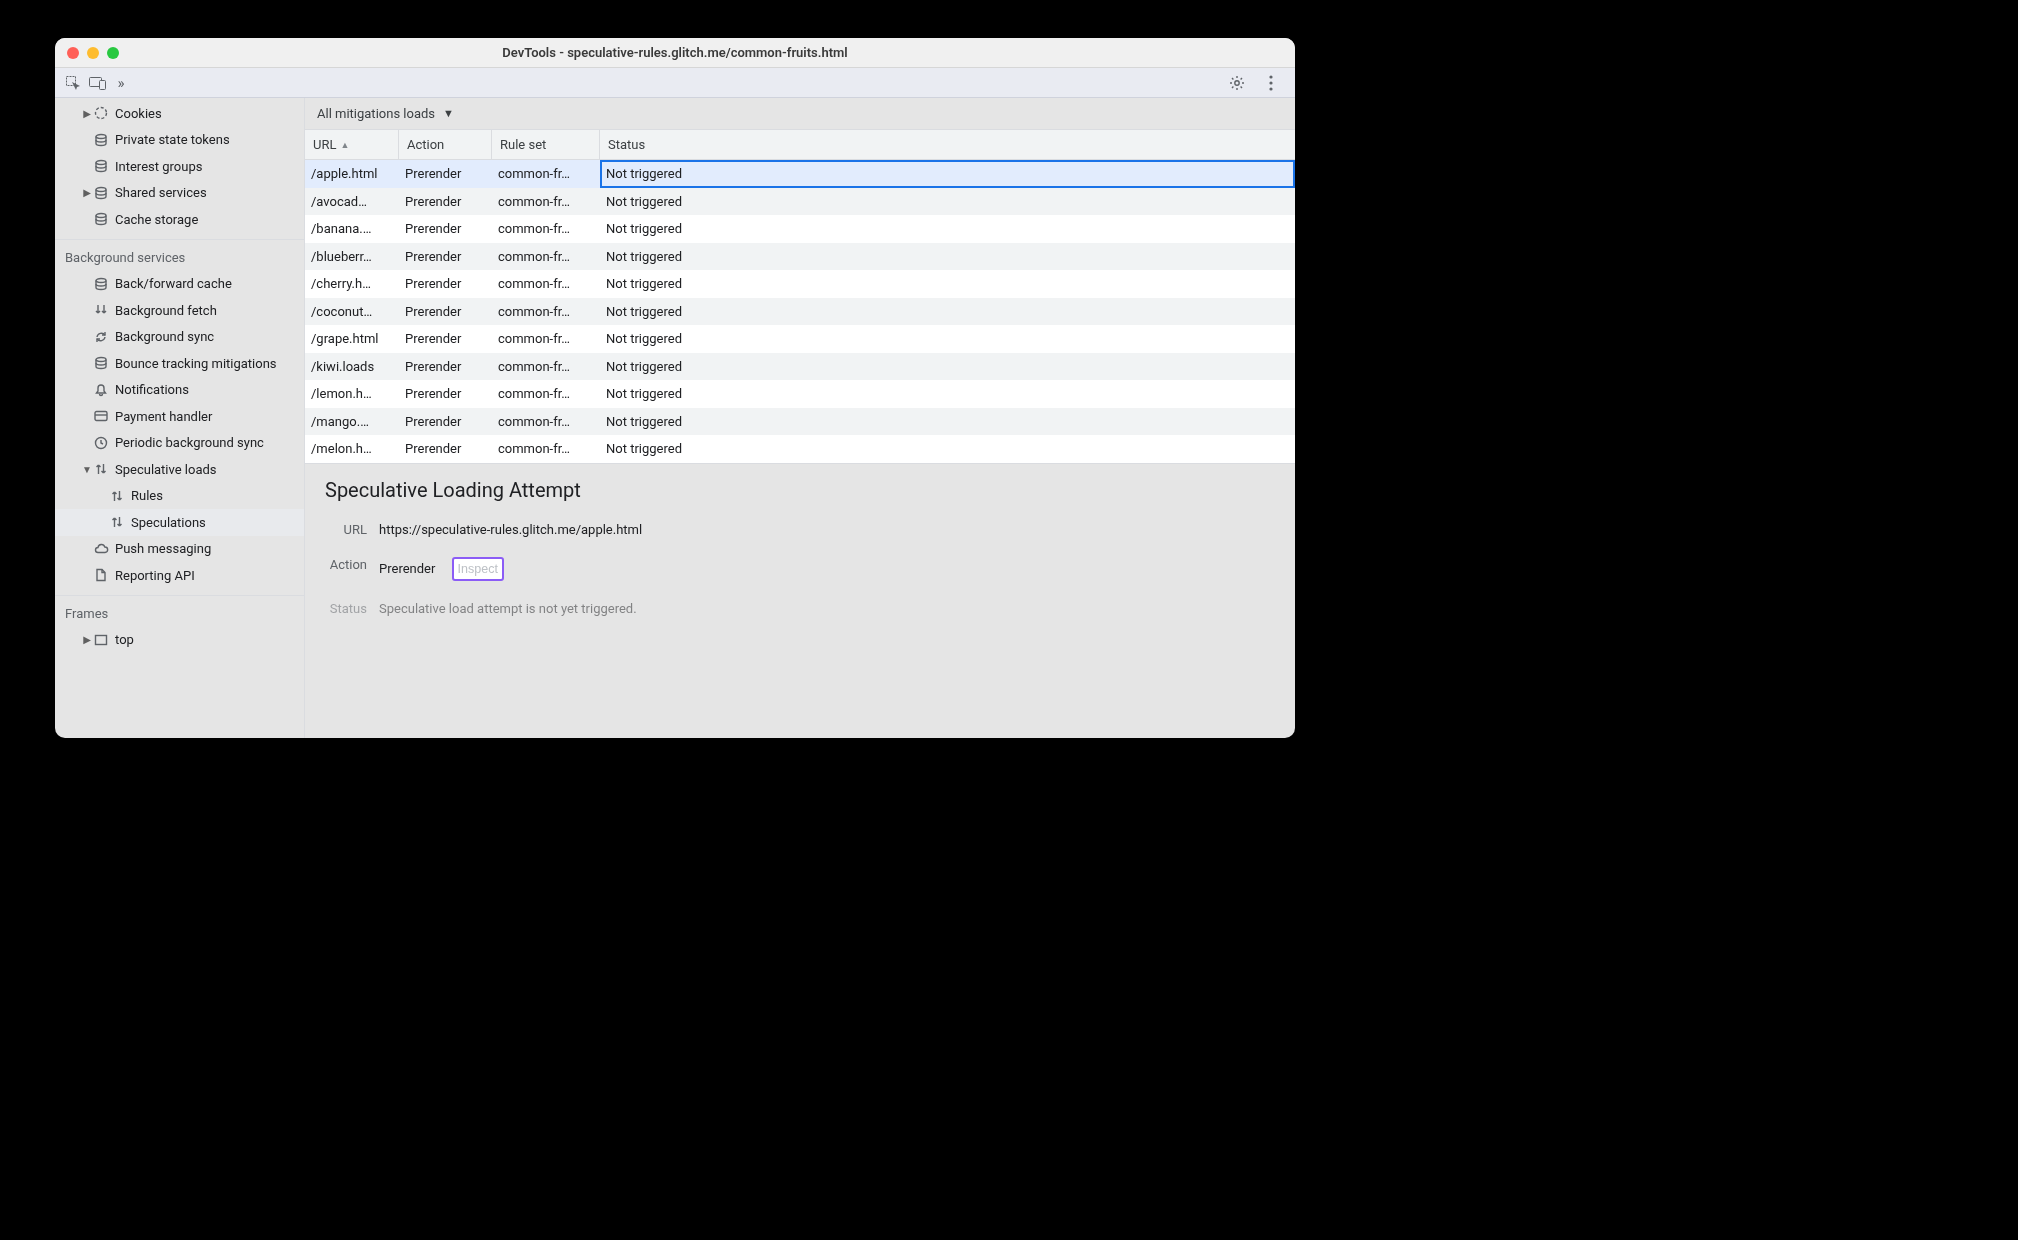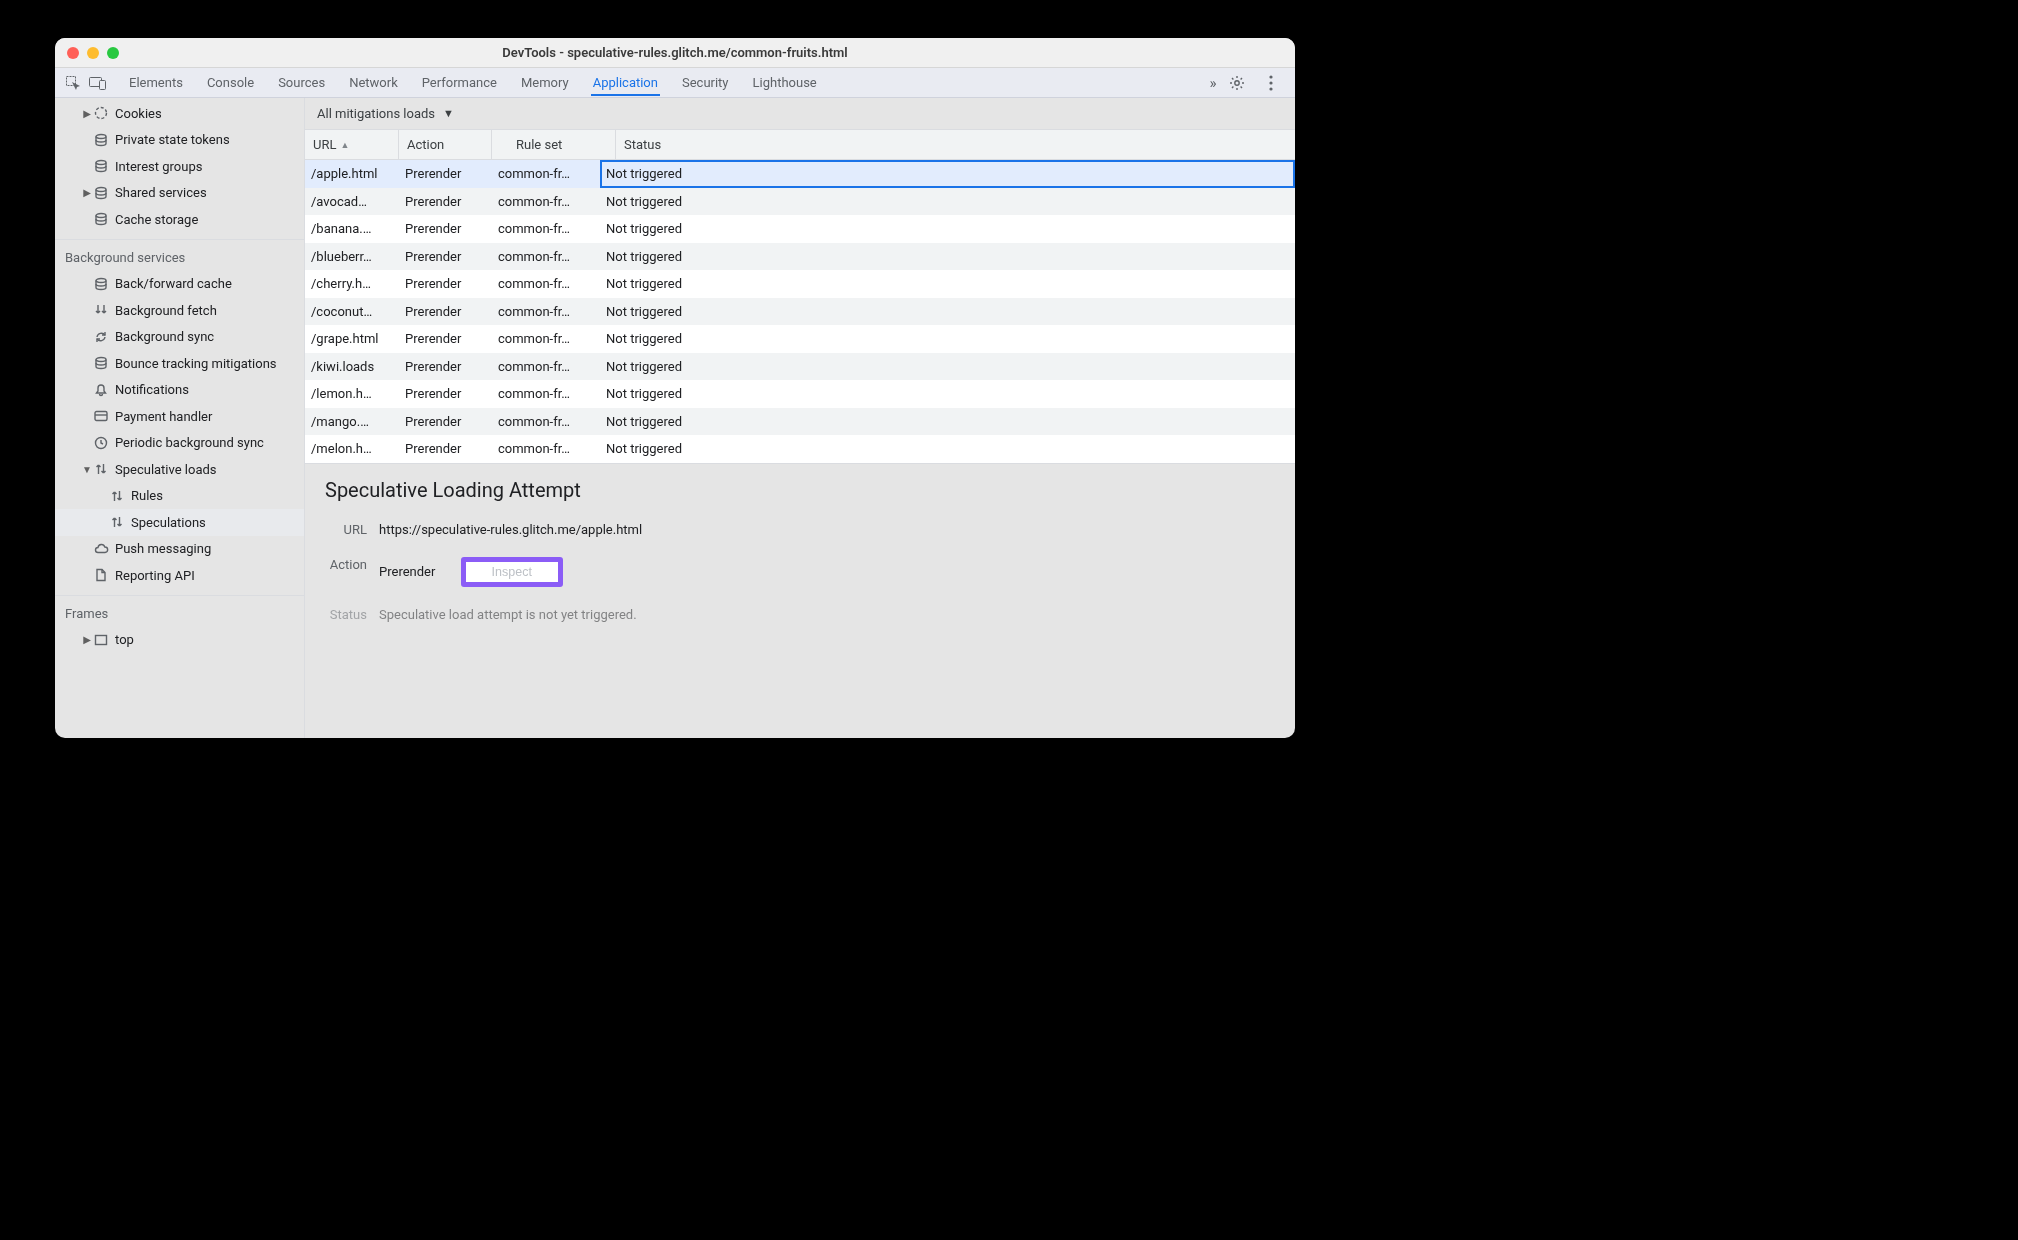--- a/index.html
+++ b/index.html
@@ -68,37 +68,37 @@
   .section-head { font-size:13px; color:#5f6368; padding: 10px 0 6px 10px; }
   .tree-item.selected { background:#e8eaed; }
   .ico { width:16px; height:16px; display:inline-flex; align-items:center; justify-content:center; color:#5f6368; flex:0 0 16px;}
   .main { flex:1; display:flex; flex-direction:column; min-width:0;}
   .filterbar { height:32px; border-bottom:1px solid #dadce0; display:flex; align-items:center; padding:0 12px; color:#3c4043;}
   .filterbar .drop { margin-left:8px; font-size:11px;}
   .grid { flex:0 0 auto; }
   .ghead { display:flex; background:#f1f3f4; border-bottom:1px solid #dadce0; height:30px; align-items:stretch;}
   .ghead .col { display:flex; align-items:center; padding:0 8px; color:#3c4043; border-right:1px solid #dadce0; font-size:13px;}
   .ghead .col:last-child{border-right:none;}
-  .col-url{width:94px;} .col-action{width:93px;} .col-rule{width:108px;margin-left:16px;} .col-status{flex:1;}
+  .col-url{width:94px;} .col-action{width:93px;} .col-rule{width:108px;} .col-status{flex:1;}
   .sortmark{ font-size:9px; color:#80868b; margin-left:4px;}
   .gbody { max-height: 304px; overflow:hidden;}
   .grow { display:flex; height:27.5px; align-items:stretch;}
   .grow:nth-child(odd){ background:#fff;}
   .grow:nth-child(even){ background:#f1f3f4;}
   .grow .cell{ padding:0 6px; display:flex; align-items:center; border-right:1px solid transparent; overflow:hidden; text-overflow:ellipsis; white-space:nowrap;}
   .grow .cell.url{width:94px;} .grow .cell.action{width:93px;} .grow .cell.rule{width:108px;} .grow .cell.status{flex:1; border-right:none;}
   .grow.selected { background:#e2ecfd !important;}
   .grow.selected .cell.status { outline:2px solid #1a73e8; outline-offset:-2px; }
   .details { border-top:1px solid #dadce0; flex:1; overflow:hidden;}
   .details h2 { font-size:20px; font-weight:400; padding:14px 20px 10px; color:#202124;}
   .section-bar { border-top:1px solid #dadce0; border-bottom:1px solid #dadce0; padding:10px 26px; font-weight:600;}
   .kv { display:flex; padding:10px 10px 10px 10px;}
   .kv .k { width:64px; text-align:right; color:#5f6368; padding-right:12px;}
   .kv .v { color:#202124;}
-  .inspect-btn { margin-left:22px; border:5px solid #8b5cf6; background:#fff; color:#bdc1c6; border-radius:3px; padding:3px 26px; font-size:12.5px; cursor:default;}
+  .inspect-btn { margin-left:13px; border:2px solid #8b5cf6; background:#fff; color:#bdc1c6; border-radius:3px; padding:3px 4px; font-size:12.5px; cursor:default;}
   .fade-bottom { color:#7b7e82;}
   svg { display:block; }
 </style>
 </head>
 <body>
 
 <div class="window">
 
   <div class="titlebar">
     <div class="traffic">
@@ -115,31 +115,20 @@
           <rect x="1.5" y="1.5" width="9" height="9" fill="none" stroke="#5f6368" stroke-dasharray="2 1"></rect>
           <path d="M7 7 l4 8 1-3 3-1z" fill="#5f6368"></path>
         </svg>
     </div>
     <div class="iconbtn">
       <svg width="17" height="14" viewBox="0 0 17 14">
           <rect x="0.5" y="1.5" width="12" height="9" rx="1" fill="none" stroke="#5f6368"></rect>
           <rect x="10.5" y="4.5" width="6" height="9" rx="1" fill="#e9ebf2" stroke="#5f6368"></rect>
         </svg>
     </div>
-    <div class="tabs" id="tabs">
-        <div class="tab">Elements</div>
-        <div class="tab">Console</div>
-        <div class="tab">Sources</div>
-        <div class="tab">Network</div>
-        <div class="tab">Performance</div>
-        <div class="tab">Memory</div>
-        <div class="tab active">Application</div>
-        <div class="tab">Security</div>
-        <div class="tab">Lighthouse</div>
-      </div>
     <div class="iconbtn" style="font-size:15px;">»</div>
     <div class="toolbar-right">
       <div class="iconbtn">
         <svg width="16" height="16" viewBox="0 0 16 16">
             <circle cx="8" cy="8" r="2.2" fill="none" stroke="#5f6368" stroke-width="1.4"></circle>
             <path d="M8 1v2M8 13v2M1 8h2M13 8h2M3 3l1.4 1.4M11.6 11.6 13 13M13 3l-1.4 1.4M4.4 11.6 3 13" stroke="#5f6368" stroke-width="1.4"></path>
           </svg>
       </div>
       <div class="iconbtn">
         <svg width="4" height="16" viewBox="0 0 4 16">

